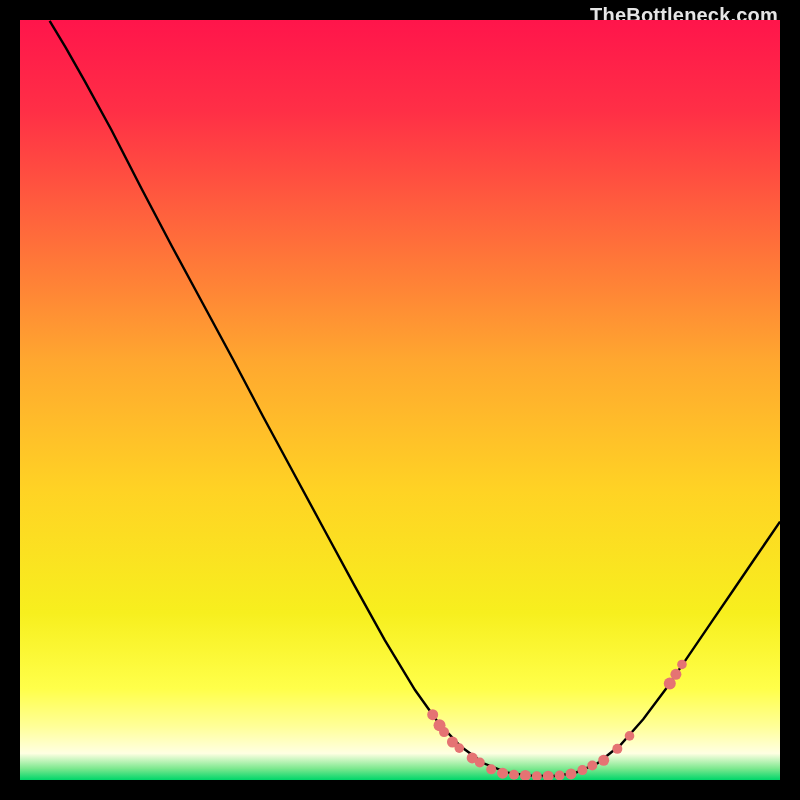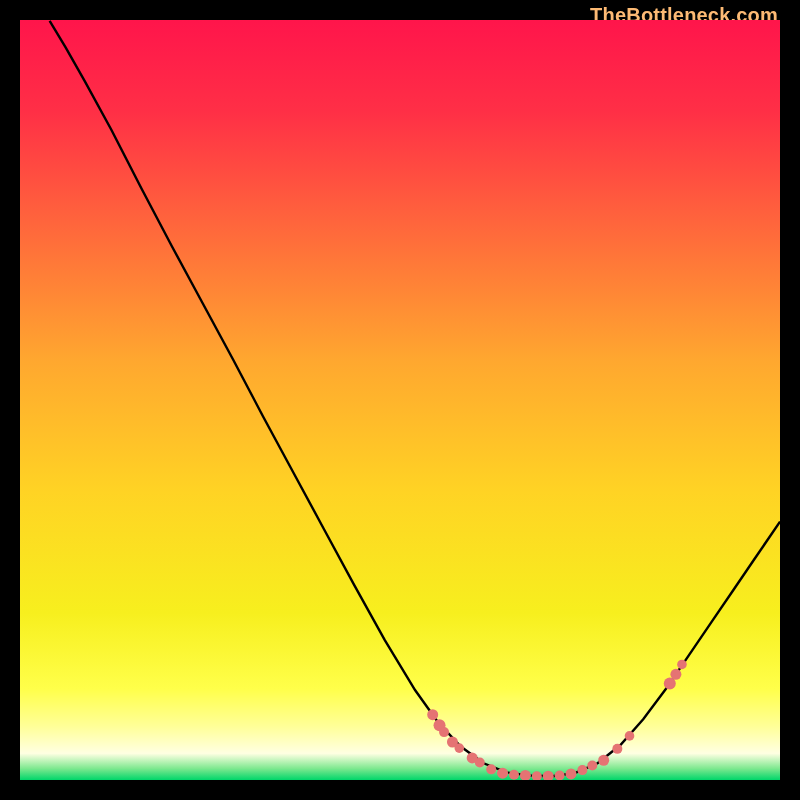--- a/index.html
+++ b/index.html
@@ -32,21 +32,21 @@
     width: 100%;
     height: 100%;
   }
   .watermark {
     position: absolute;
     top: 4px;
     right: 22px;
     font-family: Arial, Helvetica, sans-serif;
     font-size: 20px;
     font-weight: 600;
-    color: #fdba74;
+    color: #e5e5e5;
     letter-spacing: 0.2px;
   }
   .data-marker {
     fill: #e57373;
     stroke: none;
   }
 </style>
 </head>
 <body>
 

